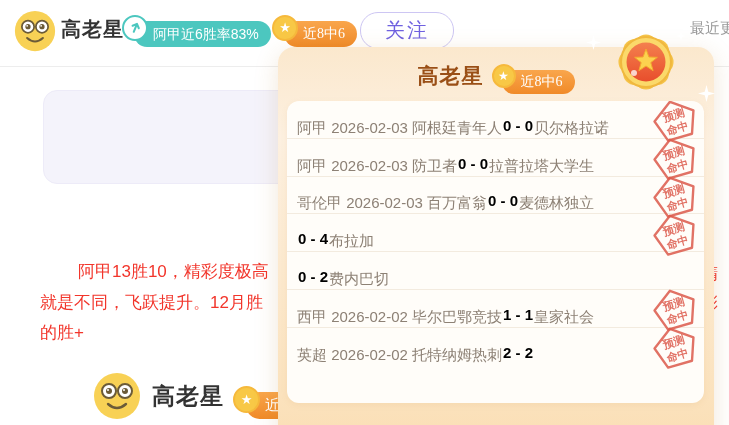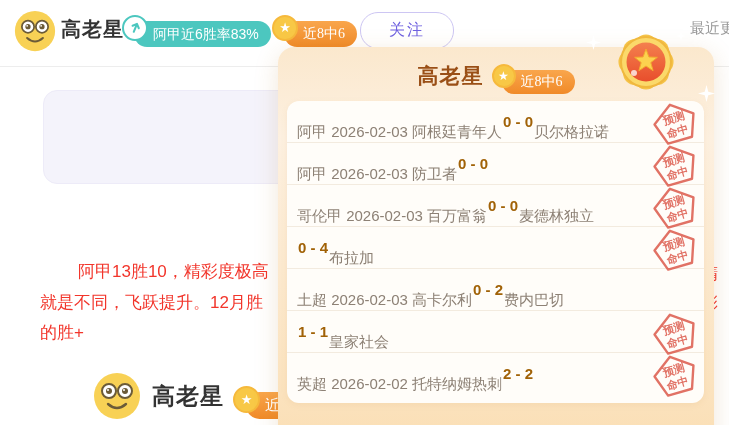--- a/index.html
+++ b/index.html
@@ -16,21 +16,21 @@
     padding:0 12px 0 19px;margin-left:-14px;white-space:nowrap;margin-top:12px;}
   .badge .circ{width:26px;height:26px;border-radius:50%;background:#fff;z-index:2;
     display:flex;align-items:center;justify-content:center;box-sizing:border-box;}
   .badge-rate{left:122px;top:14px;}
   .badge-rate .circ{border:2px solid #4cc7bf;}
   .badge-rate .pill{background:#4cc7bf;}
   .badge-streak .circ{background:#f8c846;border:2px solid #f6b93c;color:#fff;font-size:13px;}
   .badge-streak .pill{background:linear-gradient(180deg,#f9a64c,#f08a28);font-family:Liberation Serif, serif;}
   .hdr-badge-streak{left:272px;top:14px;}
   .follow-btn{position:absolute;left:360px;top:12px;width:92px;height:35px;border-radius:18px;
-    background:#fff;border:1px solid #cdc6f3;color:#6f61e0;font-size:16px;letter-spacing:2px;
+    background:#fff;border:1px solid #cdc6f3;color:#6f61e0;font-size:20px;letter-spacing:2px;
     display:flex;align-items:center;justify-content:center;cursor:pointer;}
   .recent-label{position:absolute;left:690px;top:19px;font-size:15px;color:#9a9a9a;white-space:nowrap;}
   .divider{position:absolute;left:0;top:66px;width:729px;height:1px;background:#ededed;}
   .lavender-box{position:absolute;left:43px;top:90px;width:660px;height:94px;border-radius:14px;
     background:#f4f3fb;border:1px solid #edebf8;box-sizing:border-box;}
   .red-text{position:absolute;left:40px;top:257px;width:673px;font-size:17px;line-height:30.5px;
     color:#f2352b;z-index:1;}
   .red-text .indent{text-indent:38px;}
   .edge-frag{position:absolute;font-size:17px;color:#f2352b;z-index:1;}
   .frag1{left:701px;top:262px;}
@@ -53,21 +53,21 @@
   .sparkle{position:absolute;color:#fff;}
   .spk1{left:308px;top:-12px;width:15px;height:15px;}
   .spk2{left:420px;top:38px;width:17px;height:17px;}
   .spk3{left:398px;top:-16px;width:10px;height:10px;}
   .match-list{position:absolute;left:9px;top:54px;width:417px;height:302px;background:#fffdf9;
     border-radius:12px;display:grid;grid-template-rows:repeat(8,1fr);overflow:hidden;
     box-shadow:0 2px 6px rgba(200,150,80,0.10);}
   .match-row{position:relative;display:flex;align-items:flex-end;padding:0 10px;
     border-bottom:1px solid #f3ebdf;font-size:15px;color:#8d8175;white-space:nowrap;}
   .match-row:last-child{border-bottom:none;}
-  .match-score{color:#a16207;font-weight:bold;margin:12px 1px;}
+  .match-score{color:#000000;font-weight:bold;margin:4px 1px;}
   .stamp{position:absolute;right:6px;top:50%;width:46px;height:43px;margin-top:-21px;
     transform:rotate(-16deg);opacity:0.85;}
 </style>
 </head>
 <body>
 
 <svg class="hdr-avatar" viewBox="0 0 48 48">
   <circle cx="24" cy="24" r="23" fill="#f8d155"></circle>
   <circle cx="16" cy="19" r="7" fill="#fff" stroke="#6b5b38" stroke-width="2"></circle>
   <circle cx="32" cy="19" r="7" fill="#fff" stroke="#6b5b38" stroke-width="2"></circle>
@@ -163,20 +163,21 @@
     <svg class="stamp" viewBox="0 0 50 46">
       <path d="M25 3 L47 19 L38.5 43 L11.5 43 L3 19 Z" fill="none" stroke="#dc5a4c" stroke-width="2.6" stroke-linejoin="round"></path>
       <text class="st1" x="25" y="22" text-anchor="middle" font-size="12" font-weight="bold" fill="#dc5a4c">预测</text>
       <text class="st2" x="25" y="37" text-anchor="middle" font-size="12" font-weight="bold" fill="#dc5a4c">命中</text>
     </svg>
   </div>
 
   <div class="match-row">
     <span class="match-pre">阿甲 2026-02-03 防卫者</span>
         <span class="match-score">0 - 0</span>
+        <span class="match-away">拉普拉塔大学生</span>
     <svg class="stamp" viewBox="0 0 50 46">
       <path d="M25 3 L47 19 L38.5 43 L11.5 43 L3 19 Z" fill="none" stroke="#dc5a4c" stroke-width="2.6" stroke-linejoin="round"></path>
       <text class="st1" x="25" y="22" text-anchor="middle" font-size="12" font-weight="bold" fill="#dc5a4c">预测</text>
       <text class="st2" x="25" y="37" text-anchor="middle" font-size="12" font-weight="bold" fill="#dc5a4c">命中</text>
     </svg>
   </div>
 
 
   <div class="match-row">
     <span class="match-pre">哥伦甲 2026-02-03 百万富翁</span>
@@ -193,27 +194,27 @@
         <span class="match-score">0 - 4</span>
         <span class="match-away">布拉加</span>
     <svg class="stamp" viewBox="0 0 50 46">
       <path d="M25 3 L47 19 L38.5 43 L11.5 43 L3 19 Z" fill="none" stroke="#dc5a4c" stroke-width="2.6" stroke-linejoin="round"></path>
       <text class="st1" x="25" y="22" text-anchor="middle" font-size="12" font-weight="bold" fill="#dc5a4c">预测</text>
       <text class="st2" x="25" y="37" text-anchor="middle" font-size="12" font-weight="bold" fill="#dc5a4c">命中</text>
     </svg>
   </div>
 
   <div class="match-row">
-    <span class="match-pre">土超 2026-02-03 高卡尔利</span>
         <span class="match-score">0 - 2</span>
         <span class="match-away">费内巴切</span>
 
   </div>
 
   <div class="match-row">
+    <span class="match-pre">西甲 2026-02-02 毕尔巴鄂竞技</span>
         <span class="match-score">1 - 1</span>
         <span class="match-away">皇家社会</span>
     <svg class="stamp" viewBox="0 0 50 46">
       <path d="M25 3 L47 19 L38.5 43 L11.5 43 L3 19 Z" fill="none" stroke="#dc5a4c" stroke-width="2.6" stroke-linejoin="round"></path>
       <text class="st1" x="25" y="22" text-anchor="middle" font-size="12" font-weight="bold" fill="#dc5a4c">预测</text>
       <text class="st2" x="25" y="37" text-anchor="middle" font-size="12" font-weight="bold" fill="#dc5a4c">命中</text>
     </svg>
   </div>
 
   <div class="match-row">

